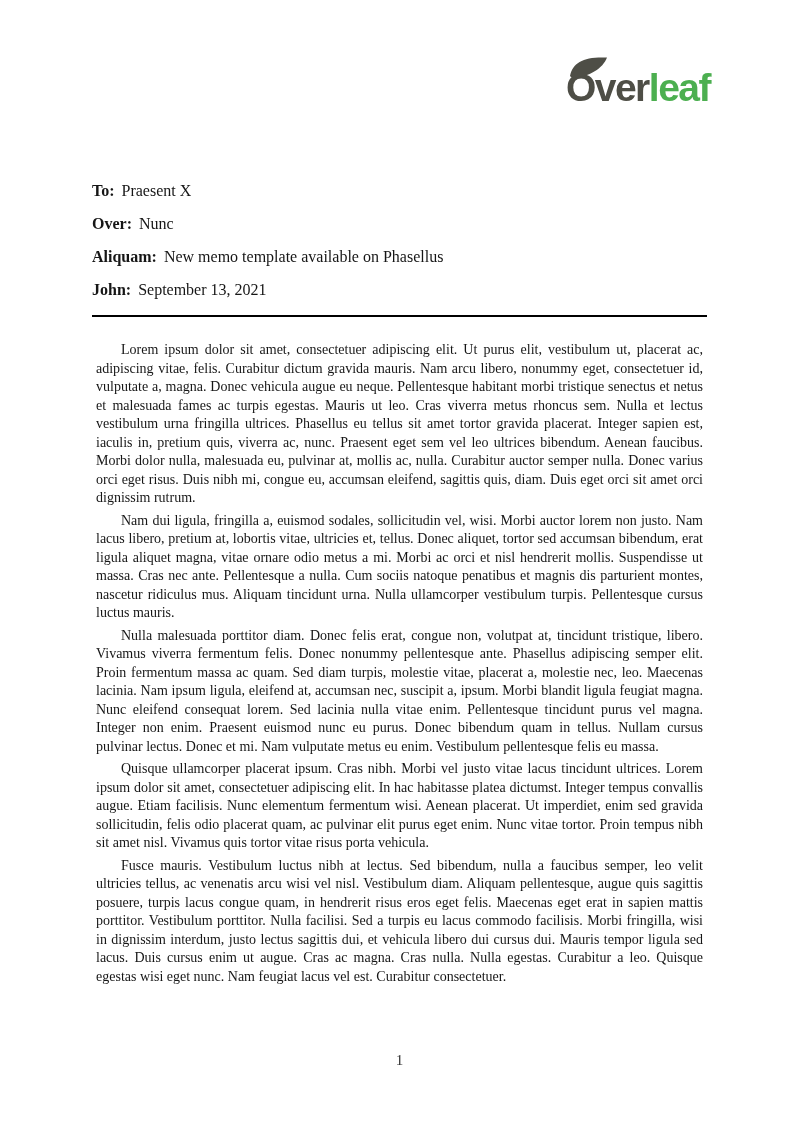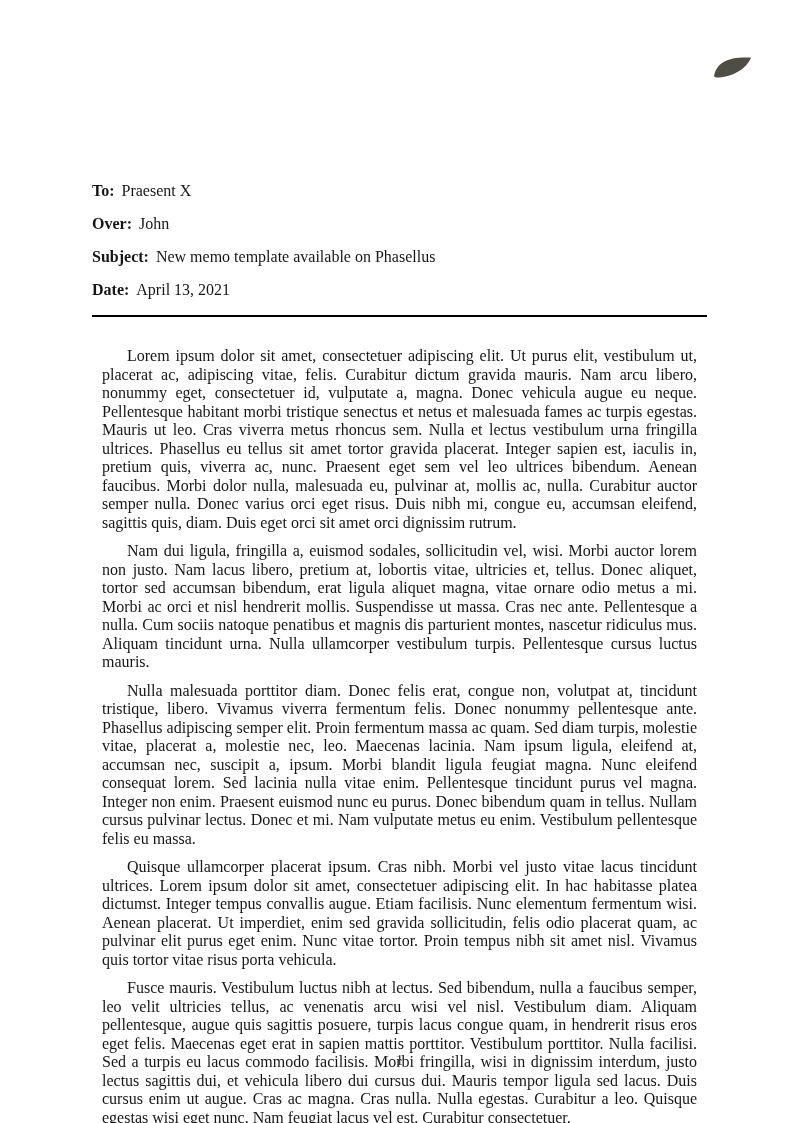--- a/index.html
+++ b/index.html
@@ -30,52 +30,53 @@
   .memo-header{position:absolute;left:92px;top:181px;width:615px;font-size:16px;}
   .memo-field{margin:0 0 14px 0;line-height:19px;}
   .memo-label{font-weight:bold;margin-right:7px;}
 
   
   .rule{position:absolute;left:92px;top:315px;width:615px;height:2px;background:var(--rule);}
 
   
   .body-text{position:absolute;left:92px;top:337px;width:615px;}
   .body-text p{
-    margin:10px;text-indent:25px;text-align:justify;
-    font-size:16px;line-height:18.5px;color:var(--text);
+    margin:4px;text-indent:25px;text-align:justify;
+    font-size:14px;line-height:18.5px;color:var(--text);
   }
 
   
   .footer{position:absolute;left:92px;top:1052px;width:615px;text-align:center;
           font-size:15px;color:#333333;}
 </style>
 </head>
 <body>
 
 <div class="page">
 
   <div class="logo">
     <svg class="leaf-icon" viewBox="0 0 42 23" xmlns="http://www.w3.org/2000/svg" aria-hidden="true">
       <path d="M3 21 C6 7, 17 1.5, 40 2.5 C36 13.5, 22 21.5, 8 22.5 C5.5 22.6, 3.8 22.2, 3 21 Z
                M3 21 C11 14, 22 9, 33 6.5 L32 8.5 C21 11, 11 16, 4.5 22 Z" fill="#4e4e46"></path>
     </svg>
+    <span class="logo-text"><span class="logo-over">Over</span><span class="logo-leaf">leaf</span></span>
   </div>
 
   <div class="memo-header">
     <p class="memo-field">
       <span class="memo-label">To:</span><span class="memo-value">Praesent X</span>
     </p>
     <p class="memo-field">
-      <span class="memo-label">Over:</span><span class="memo-value">John</span>
+      <span class="memo-label">Over:</span><span class="memo-value">Nunc</span>
     </p>
     <p class="memo-field">
-      <span class="memo-label">Subject:</span><span class="memo-value">New memo template available on Phasellus</span>
+      <span class="memo-label">Aliquam:</span><span class="memo-value">New memo template available on Phasellus</span>
     </p>
     <p class="memo-field">
-      <span class="memo-label">Date:</span><span class="memo-value">April 13, 2021</span>
+      <span class="memo-label">John:</span><span class="memo-value">September 13, 2021</span>
     </p>
   </div>
 
   <div class="rule"></div>
 
   <div class="body-text">
     <p>Lorem ipsum dolor sit amet, consectetuer adipiscing elit. Ut purus elit, vestibulum ut, placerat ac, adipiscing vitae, felis. Curabitur dictum gravida mauris. Nam arcu libero, nonummy eget, consectetuer id, vulputate a, magna. Donec vehicula augue eu neque. Pellentesque habitant morbi tristique senectus et netus et malesuada fames ac turpis egestas. Mauris ut leo. Cras viverra metus rhoncus sem. Nulla et lectus vestibulum urna fringilla ultrices. Phasellus eu tellus sit amet tortor gravida placerat. Integer sapien est, iaculis in, pretium quis, viverra ac, nunc. Praesent eget sem vel leo ultrices bibendum. Aenean faucibus. Morbi dolor nulla, malesuada eu, pulvinar at, mollis ac, nulla. Curabitur auctor semper nulla. Donec varius orci eget risus. Duis nibh mi, congue eu, accumsan eleifend, sagittis quis, diam. Duis eget orci sit amet orci dignissim rutrum.</p>
     <p>Nam dui ligula, fringilla a, euismod sodales, sollicitudin vel, wisi. Morbi auctor lorem non justo. Nam lacus libero, pretium at, lobortis vitae, ultricies et, tellus. Donec aliquet, tortor sed accumsan bibendum, erat ligula aliquet magna, vitae ornare odio metus a mi. Morbi ac orci et nisl hendrerit mollis. Suspendisse ut massa. Cras nec ante. Pellentesque a nulla. Cum sociis natoque penatibus et magnis dis parturient montes, nascetur ridiculus mus. Aliquam tincidunt urna. Nulla ullamcorper vestibulum turpis. Pellentesque cursus luctus mauris.</p>
     <p>Nulla malesuada porttitor diam. Donec felis erat, congue non, volutpat at, tincidunt tristique, libero. Vivamus viverra fermentum felis. Donec nonummy pellentesque ante. Phasellus adipiscing semper elit. Proin fermentum massa ac quam. Sed diam turpis, molestie vitae, placerat a, molestie nec, leo. Maecenas lacinia. Nam ipsum ligula, eleifend at, accumsan nec, suscipit a, ipsum. Morbi blandit ligula feugiat magna. Nunc eleifend consequat lorem. Sed lacinia nulla vitae enim. Pellentesque tincidunt purus vel magna. Integer non enim. Praesent euismod nunc eu purus. Donec bibendum quam in tellus. Nullam cursus pulvinar lectus. Donec et mi. Nam vulputate metus eu enim. Vestibulum pellentesque felis eu massa.</p>
     <p>Quisque ullamcorper placerat ipsum. Cras nibh. Morbi vel justo vitae lacus tincidunt ultrices. Lorem ipsum dolor sit amet, consectetuer adipiscing elit. In hac habitasse platea dictumst. Integer tempus convallis augue. Etiam facilisis. Nunc elementum fermentum wisi. Aenean placerat. Ut imperdiet, enim sed gravida sollicitudin, felis odio placerat quam, ac pulvinar elit purus eget enim. Nunc vitae tortor. Proin tempus nibh sit amet nisl. Vivamus quis tortor vitae risus porta vehicula.</p>

